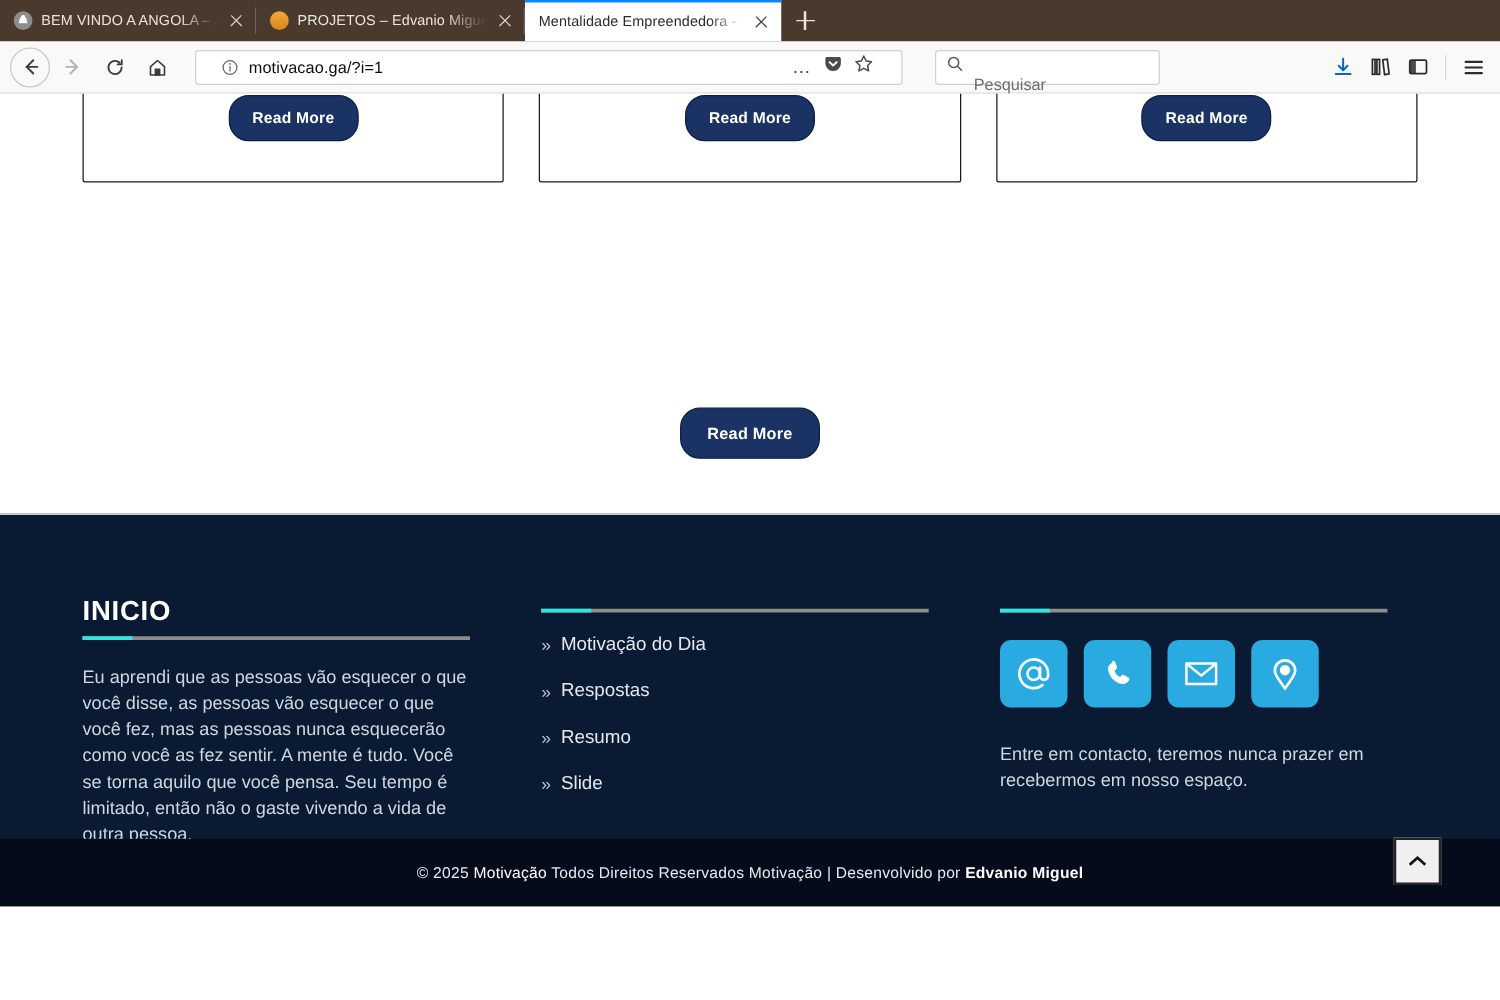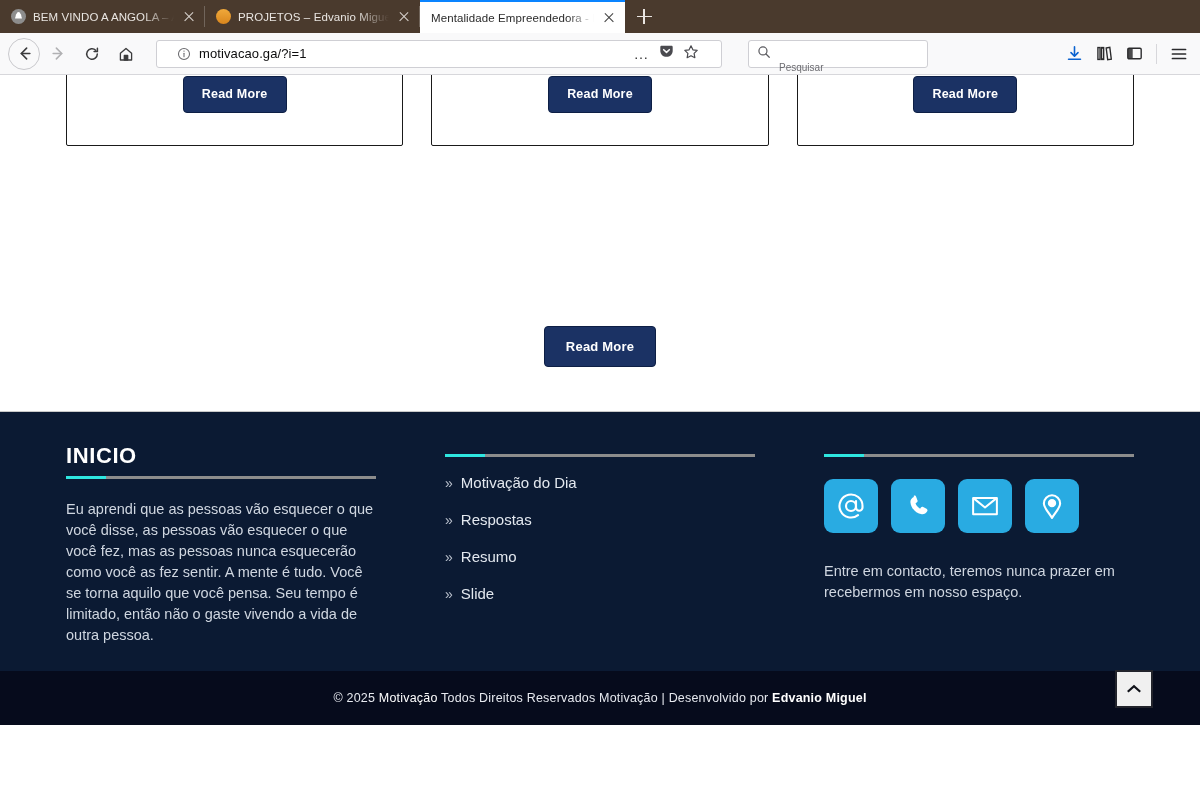--- a/index.html
+++ b/index.html
@@ -92,21 +92,21 @@
     flex: 1; font-size: 13px; color: #0c0c0d; letter-spacing: .1px;
   }
   .url-act { display: flex; align-items: center; gap: 9px; color: #4a4a4f; padding-right: 2px;}
   .dots { letter-spacing: 1.5px; font-size: 15px; line-height: 10px; color:#3b3b3c;}
 
   .searchbar {
     flex: 0 0 180px; height: 28px; margin-left: 24px;
     background: #fff; border: 1px solid #cfcfd4; border-radius: 3px;
     display: flex; align-items: center; padding: 0 8px; gap: 8px;
   }
-  .search-ph { font-size: 10px; color: #6d6d72; margin-top: 28px; }
+  .search-ph { font-size: 13px; color: #6d6d72; margin-top: 28px; }
   .toolbar-right {
     margin-left: auto; display: flex; align-items: center; gap: 13px;
     padding-right: 4px;
   }
   .tb-icon { color: #2b2b2d; display: flex; align-items: center; }
   .tb-sep { width:1px; height:20px; background:#d7d7db; }
 
   
   #viewport { width: 1200px; height: 725px; background: #fff; position: relative; overflow: hidden; }
 
@@ -120,37 +120,37 @@
     display: flex; flex-direction: column; align-items: center;
     padding-top: 132px;
   }
   .card-excerpt {
     position: absolute; top: 108px; left: 0; right: 0; text-align: center;
     font-size: 13.5px; color: #444; font-family: "Liberation Sans", sans-serif;
     white-space: nowrap; overflow: hidden;
   }
   .btn-readmore {
     background: #1b3264; color: #fff; border: 1px solid #0d1f45;
-    border-radius: 4px; font-size: 12.5px; font-weight: bold;
+    border-radius: 16px; font-size: 12.5px; font-weight: bold;
     padding: 11px 18px; letter-spacing: .2px; line-height: 1;
     font-family: "Liberation Sans Narrow","Liberation Sans", sans-serif;
     display: inline-block;
   }
   .card .btn-readmore { margin-top: 0; }
   .readmore-center { text-align: center; margin-top: 48px; }
   .readmore-center .btn-readmore { padding: 13px 21px; font-size: 13px; }
 
   
   .footer {
     position: absolute; left: 0; right: 0; top: 336px;
     background: #0b1a33; border-top: 1px solid #c9c9c9;
     height: 314px;
   }
   .footer-inner {
-    display: flex; padding: 33px 66px 0 66px; gap: 12px;
+    display: flex; padding: 66px 66px 0 66px; gap: 0;
   }
   .fcol { width: 340px; flex: 0 0 340px; }
   .fcol + .fcol { margin-left: 27px; }
   .fcol-title {
     font-family: "Liberation Sans Narrow","Liberation Sans", sans-serif;
     font-size: 22px; font-weight: bold; color: #fff;
     letter-spacing: .6px; text-transform: uppercase; line-height: 1;
   }
   .fcol-rule {
     margin-top: 9px; height: 3px; background: #8c8c8c; position: relative;

